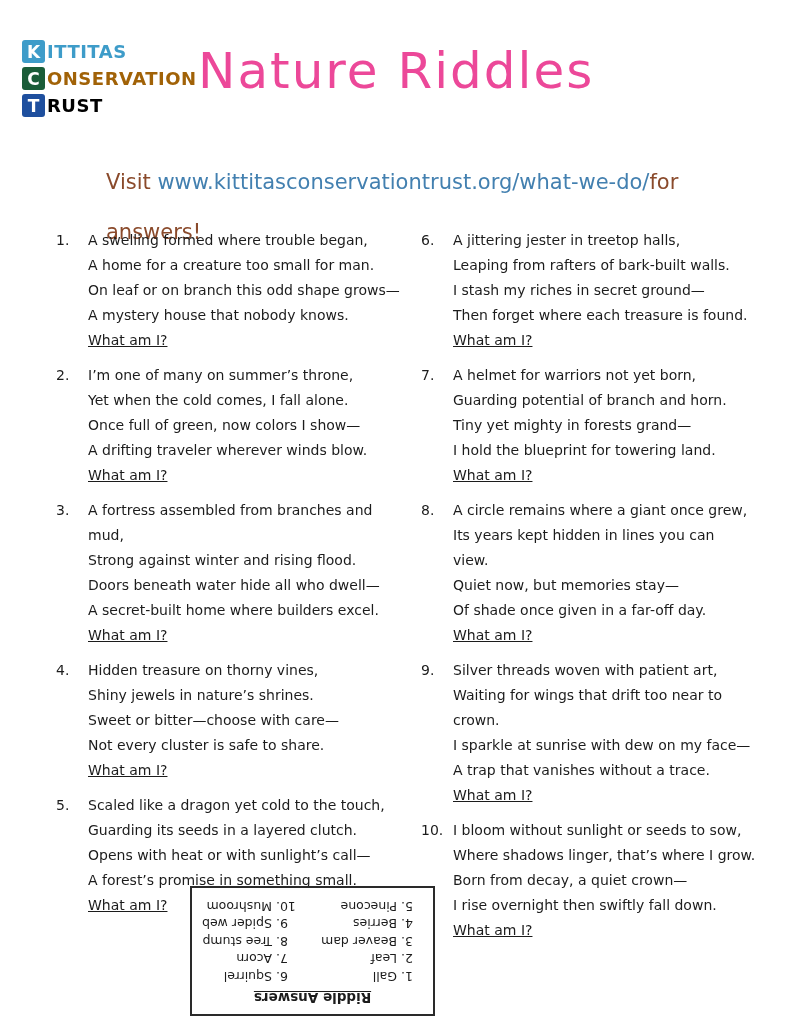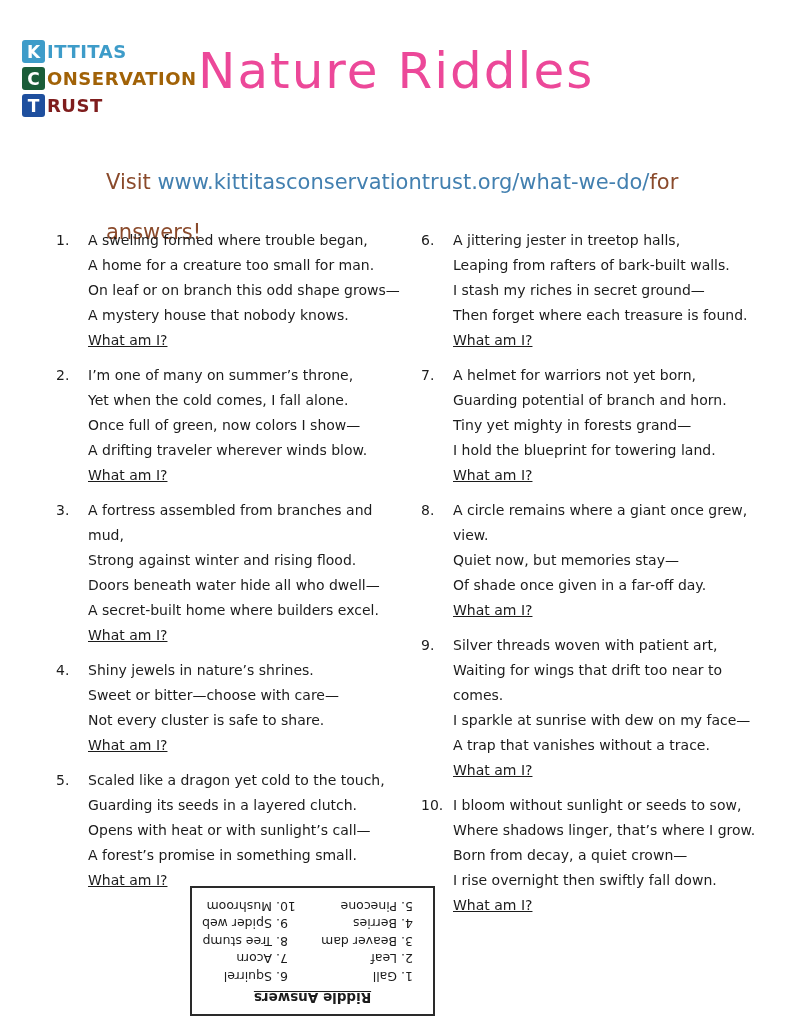--- a/index.html
+++ b/index.html
@@ -20,21 +20,21 @@
     display: inline-flex; width: 23px; height: 23px;
     align-items: center; justify-content: center;
     color: #fff; font-size: 17px; margin-right: 2px; border-radius: 3px;
   }
   .logo-rest { font-size: 18px; letter-spacing: 0.5px; text-transform: uppercase; text-align: right; }
   .row-kittitas .logo-initial { background: #3E9CC9; }
   .row-kittitas .logo-rest { color: #3E9CC9; }
   .row-conservation .logo-initial { background: #1A5C38; }
   .row-conservation .logo-rest { color: #a16207; }
   .row-trust .logo-initial { background: #1E4F9E; }
-  .row-trust .logo-rest { color: #7f1d1d; }
+  .row-trust .logo-rest { color: #000000; }
 
   
   .page-title {
     position: absolute; left: 198px; top: 40px; width: 570px;
     font-size: 50px; line-height: 1.25; font-weight: 500;
     color: #ec4899; letter-spacing: 2px; margin: 0;
   }
 
   
   .intro {
@@ -126,20 +126,21 @@
             <div class="line">mud,</div>
             <div class="line">Strong against winter and rising flood.</div>
             <div class="line">Doors beneath water hide all who dwell—</div>
             <div class="line">A secret-built home where builders excel.</div>
             <div class="prompt">What am I?</div>
           </div>
         </div>
         <div class="riddle">
           <span class="num">4.</span>
           <div class="body">
+            <div class="line">Hidden treasure on thorny vines,</div>
             <div class="line">Shiny jewels in nature’s shrines.</div>
             <div class="line">Sweet or bitter—choose with care—</div>
             <div class="line">Not every cluster is safe to share.</div>
             <div class="prompt">What am I?</div>
           </div>
         </div>
         <div class="riddle">
           <span class="num">5.</span>
           <div class="body">
             <div class="line">Scaled like a dragon yet cold to the touch,</div>
@@ -168,32 +169,33 @@
             <div class="line">Guarding potential of branch and horn.</div>
             <div class="line">Tiny yet mighty in forests grand—</div>
             <div class="line">I hold the blueprint for towering land.</div>
             <div class="prompt">What am I?</div>
           </div>
         </div>
         <div class="riddle">
           <span class="num">8.</span>
           <div class="body">
             <div class="line">A circle remains where a giant once grew,</div>
+            <div class="line">Its years kept hidden in lines you can</div>
             <div class="line">view.</div>
             <div class="line">Quiet now, but memories stay—</div>
             <div class="line">Of shade once given in a far-off day.</div>
             <div class="prompt">What am I?</div>
           </div>
         </div>
         <div class="riddle">
           <span class="num">9.</span>
           <div class="body">
             <div class="line">Silver threads woven with patient art,</div>
             <div class="line">Waiting for wings that drift too near to</div>
-            <div class="line">comes.</div>
+            <div class="line">crown.</div>
             <div class="line">I sparkle at sunrise with dew on my face—</div>
             <div class="line">A trap that vanishes without a trace.</div>
             <div class="prompt">What am I?</div>
           </div>
         </div>
         <div class="riddle">
           <span class="num">10.</span>
           <div class="body">
             <div class="line">I bloom without sunlight or seeds to sow,</div>
             <div class="line">Where shadows linger, that’s where I grow.</div>

